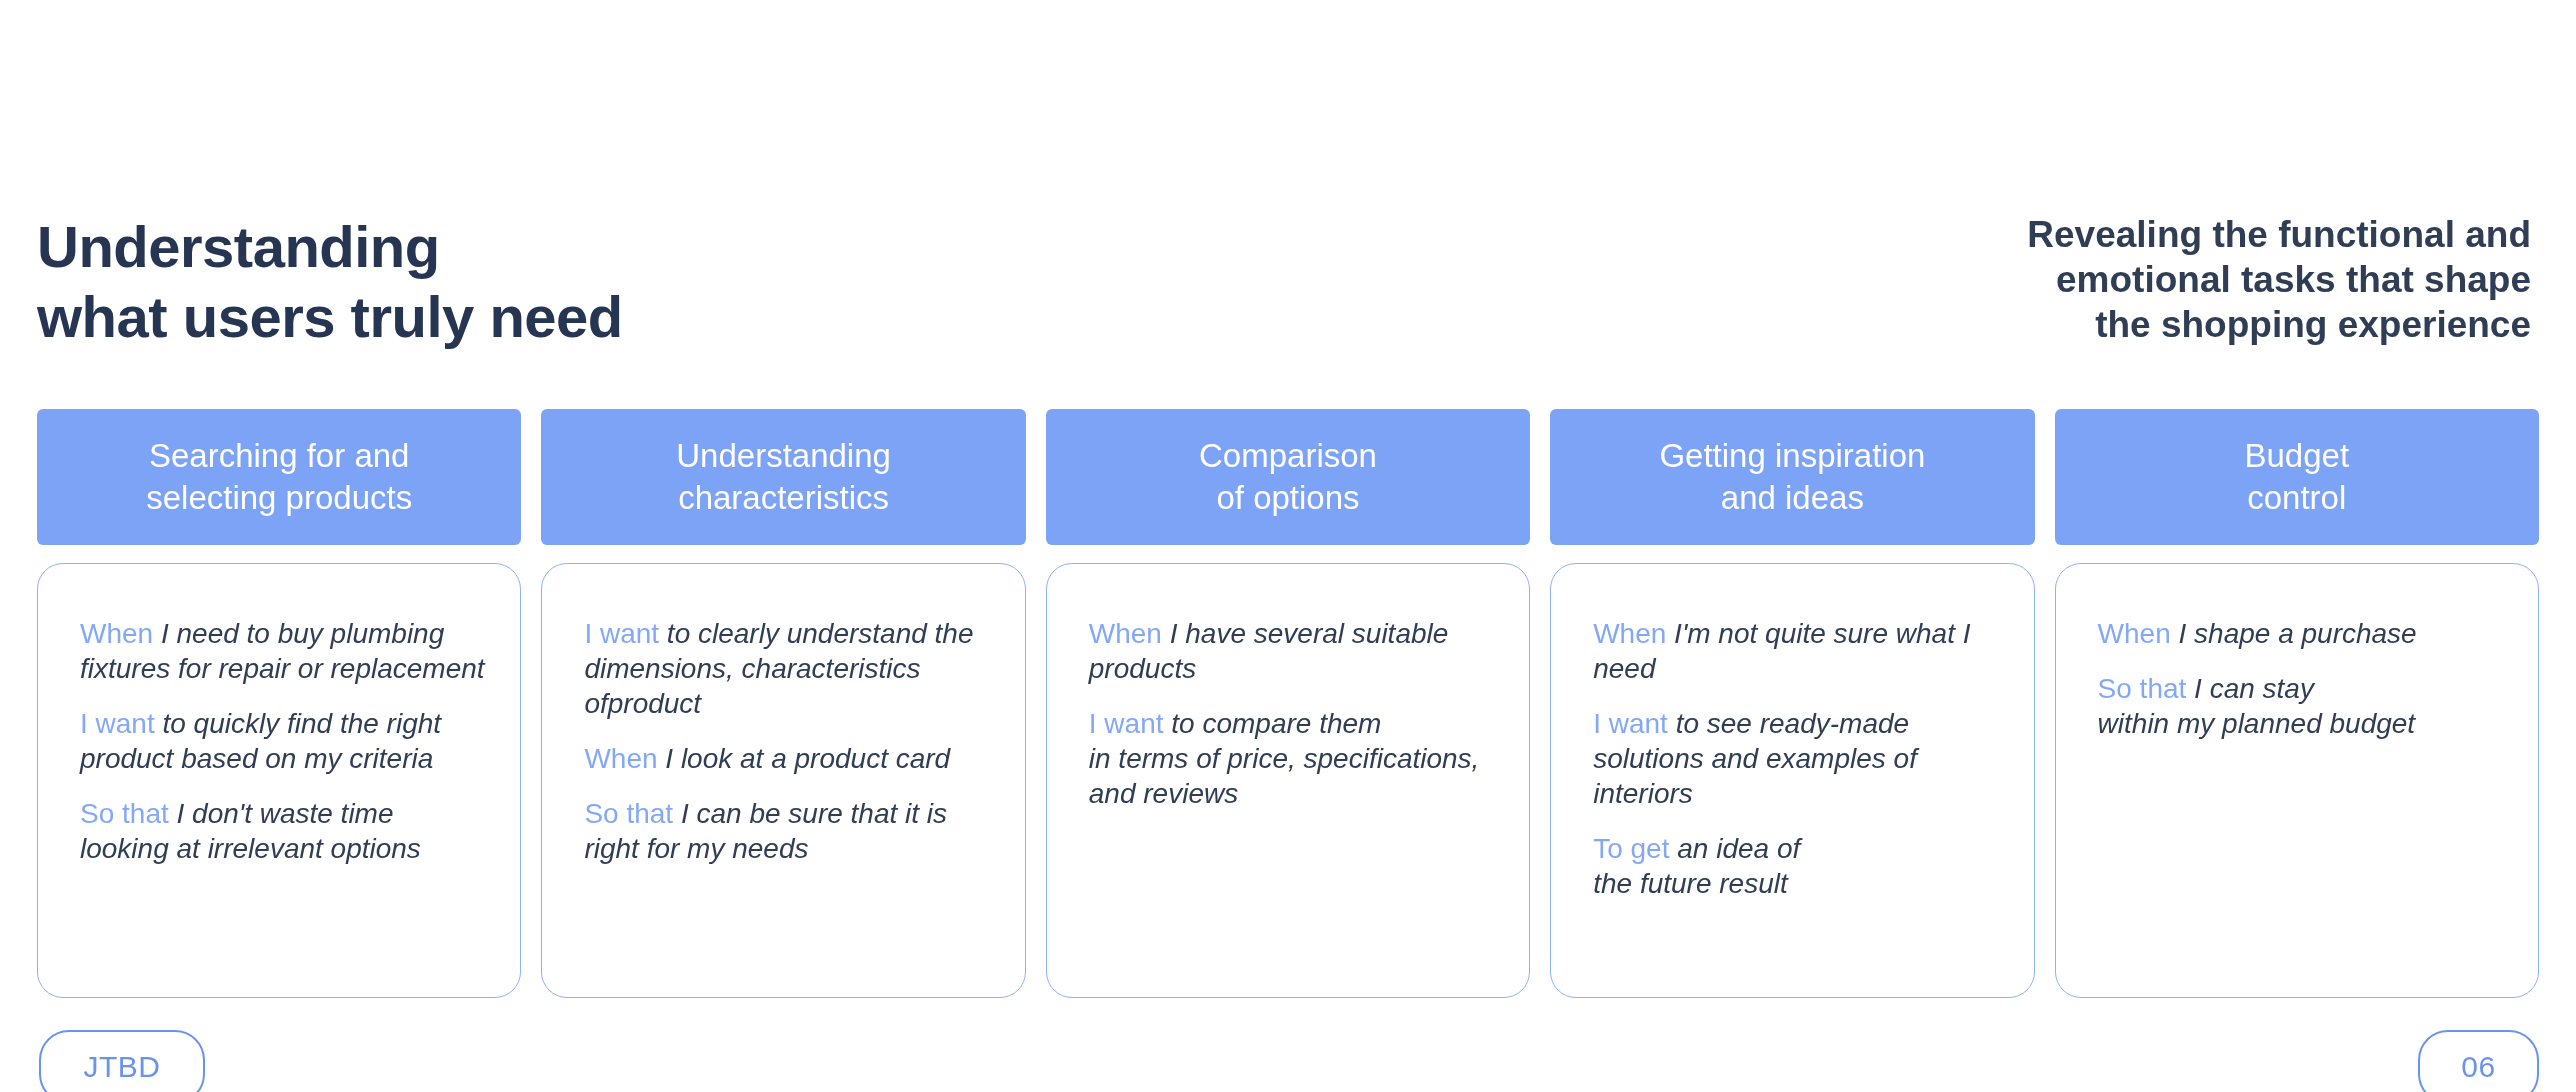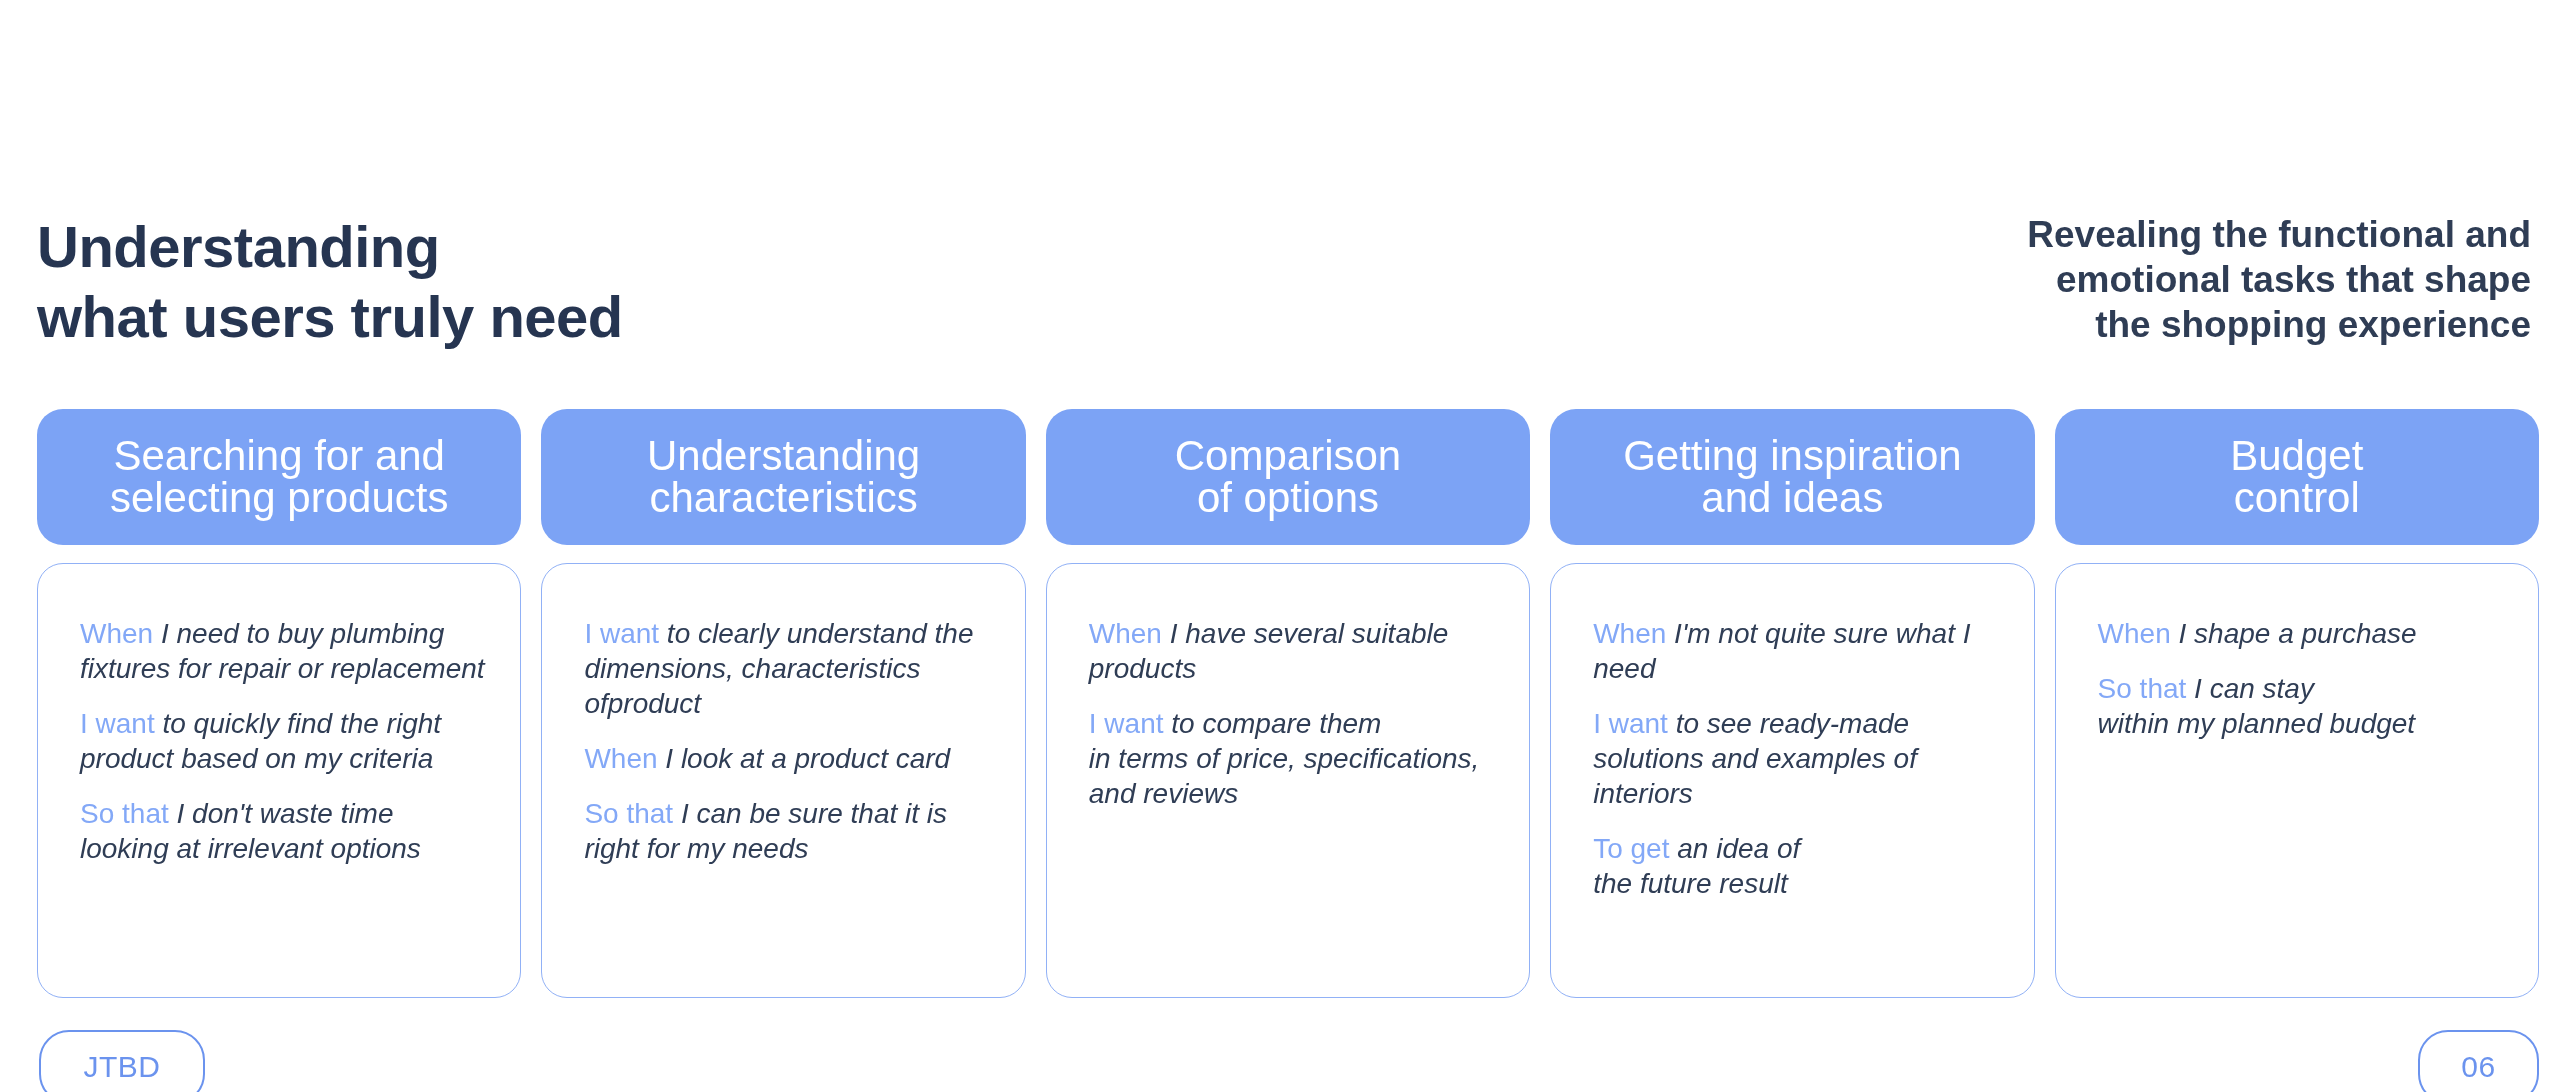--- a/index.html
+++ b/index.html
@@ -40,28 +40,28 @@
     left: 37px;
     right: 37px;
     top: 409px;
     display: grid;
     grid-template-columns: repeat(5, 1fr);
     gap: 20px;
   }
   .column { display: flex; flex-direction: column; }
   .pill {
     height: 136px;
-    border-radius: 26px;
+    border-radius: 6px;
     background: var(--accent, #7CA3F5);
     color: var(--pill-text, #ffffff);
     display: flex;
     align-items: center;
     justify-content: center;
     text-align: center;
-    font-size: 42px;
+    font-size: 33px;
     line-height: 42px;
     white-space: pre-line;
     margin-bottom: 18.4px;
   }
   .card {
     height: 435px;
     box-sizing: border-box;
     border: 1.8px solid var(--card-border, #91B1F6);
     border-radius: 26px;
     background: #ffffff;

